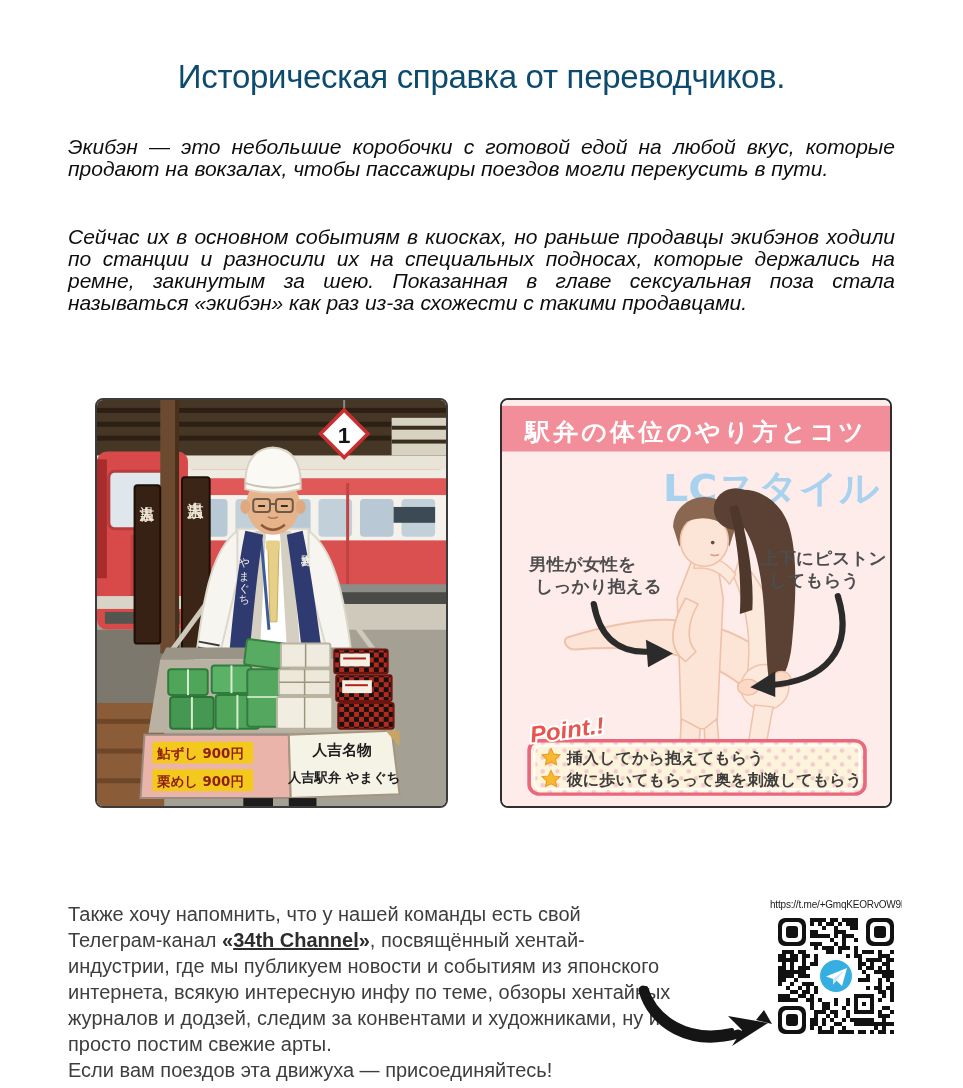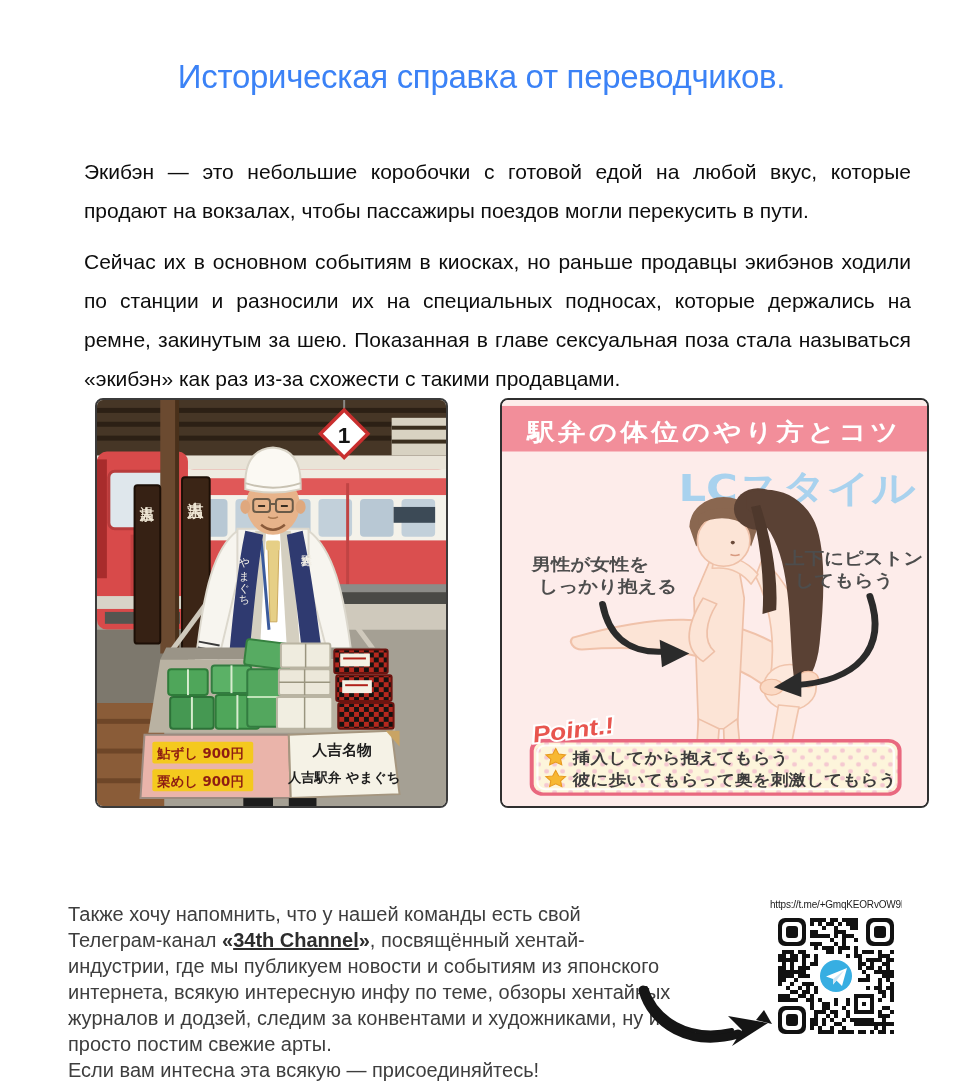--- a/index.html
+++ b/index.html
@@ -1,24 +1,24 @@
 <!DOCTYPE html>
 <html><head>
 <meta charset="utf-8">
 <style>
   html,body{margin:0;padding:0;background:#ffffff;}
   body{width:963px;height:1088px;font-family:"Liberation Sans","DejaVu Sans",sans-serif;}
   .page{position:relative;width:963px;height:1088px;background:#fff;overflow:hidden;color:#111;}
-  .title{position:absolute;top:58px;left:0;width:100%;text-align:center;font-size:33px;font-weight:400;margin:0;color:#3b82f6;letter-spacing:-0.3px;}
-  .para{position:absolute;left:68px;width:827px;margin:16px;font-size:21px;line-height:39px;text-align:justify;color:#0d0d0d;}
+  .title{position:absolute;top:58px;left:0;width:100%;text-align:center;font-size:33px;font-weight:400;margin:0;color:#0c4a6e;letter-spacing:-0.3px;}
+  .para{position:absolute;left:68px;width:827px;margin:0;font-size:21px;line-height:22px;text-align:justify;color:#0d0d0d;font-style:italic;}
   .para-intro{top:136px;}
   .para-history{top:226px;}
   .fig{position:absolute;top:398px;margin:0;border:2px solid #3b3b3b;border-radius:8px;overflow:hidden;box-sizing:border-box;background:#fff;}
   .fig-photo{left:95px;width:353px;height:410px;}
-  .fig-diagram{left:500px;width:429px;height:410px;border-color:#2f2f2f;}
+  .fig-diagram{left:500px;width:392px;height:410px;border-color:#2f2f2f;}
   .fig svg{display:block;width:100%;height:100%;}
   .jp{font-family:"DejaVu Sans",sans-serif;}
   .vtext{writing-mode:vertical-rl;text-orientation:upright;}
   .footer-text{position:absolute;left:68px;top:901px;width:604px;font-size:20px;line-height:26px;color:#3e3e3e;}
   .footer-text p{margin:0;}
   .channel-link{font-weight:700;color:#2d2d2d;}
   .channel-underline{text-decoration:underline;}
   .arrow-wrap{position:absolute;left:636px;top:978px;width:140px;height:82px;}
   .qr-url{position:absolute;left:770px;top:899px;width:132px;text-align:center;font-size:10px;letter-spacing:-0.2px;color:#1b1b1b;white-space:nowrap;overflow:hidden;}
   .qr-wrap{position:absolute;left:778px;top:918px;width:116px;height:116px;}
@@ -262,21 +262,21 @@
         <polygon points="47,352 49.6,357.6 55.6,358.4 51.3,362.6 52.3,368.4 47,365.6 41.7,368.4 42.7,362.6 38.4,358.4 44.4,357.6" stroke="#e8991e" stroke-width="1" fill="#f7b832"></polygon>
         <polygon points="47,374 49.6,379.6 55.6,380.4 51.3,384.6 52.3,390.4 47,387.6 41.7,390.4 42.7,384.6 38.4,380.4 44.4,379.6" stroke="#e8991e" stroke-width="1" fill="#f7b832"></polygon>
         <text class="jp" x="62" y="367" font-size="15.5" font-weight="600" fill="#3c3c3c">挿入してから抱えてもらう</text>
         <text class="jp" x="62" y="389" font-size="15.5" font-weight="600" fill="#3c3c3c">彼に歩いてもらって奥を刺激してもらう</text>
       </g>
     </svg>
   </figure>
 
   <div class="footer-text">
     <p><span>Также хочу напомнить, что у нашей команды есть свой Телеграм-канал </span><b class="channel-link"><span>«</span><span class="channel-underline">34th Channel</span><span>»</span></b><span>, посвящённый хентай-индустрии, где мы публикуем новости и событиям из японского интернета, всякую интересную инфу по теме, обзоры хентайных журналов и додзей, следим за конвентами и художниками, ну и просто постим свежие арты.</span></p>
-    <p>Если вам интесна эта всякую — присоединяйтесь!</p>
+    <p>Если вам поездов эта движуха — присоединяйтесь!</p>
   </div>
 
   <div class="arrow-wrap">
     <svg viewBox="0 0 140 82">
       <path d="M7 12 C 16 46, 54 70, 102 56" stroke="#151515" stroke-width="9" fill="none" stroke-linecap="round"></path>
       <path d="M10 10 C 20 40, 52 62, 96 52" stroke="#151515" stroke-width="4" fill="none" stroke-linecap="round"></path>
       <polygon points="92,38 132,45 96,68 106,52" fill="#151515"></polygon>
       <polygon points="128,32 136,46 120,42" fill="#151515"></polygon>
     </svg>
   </div>

